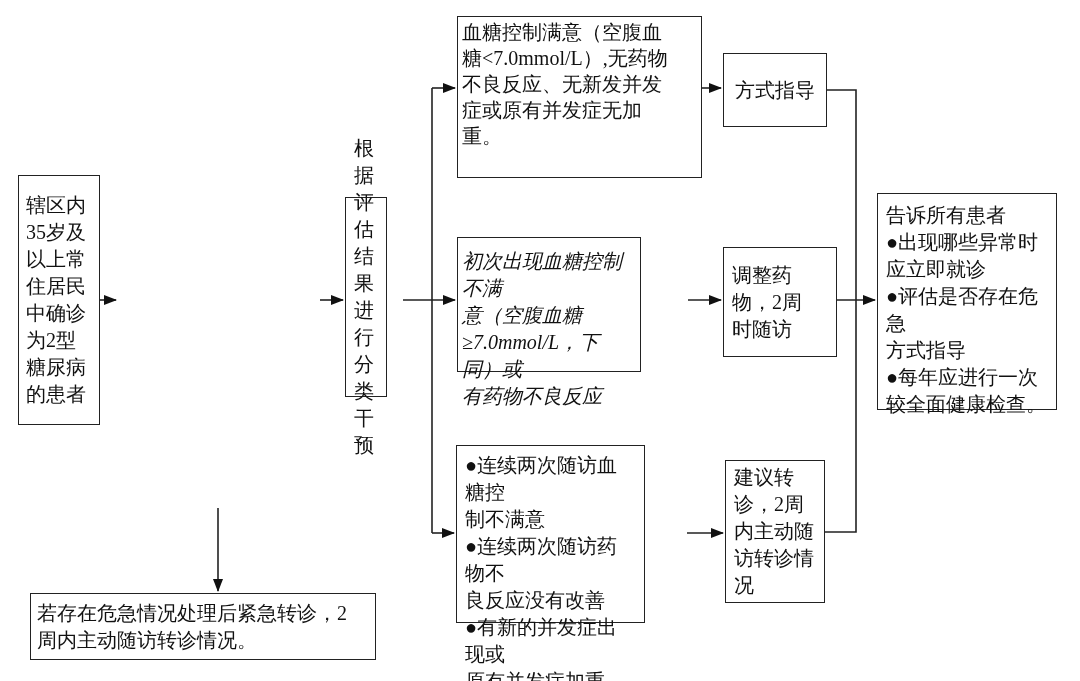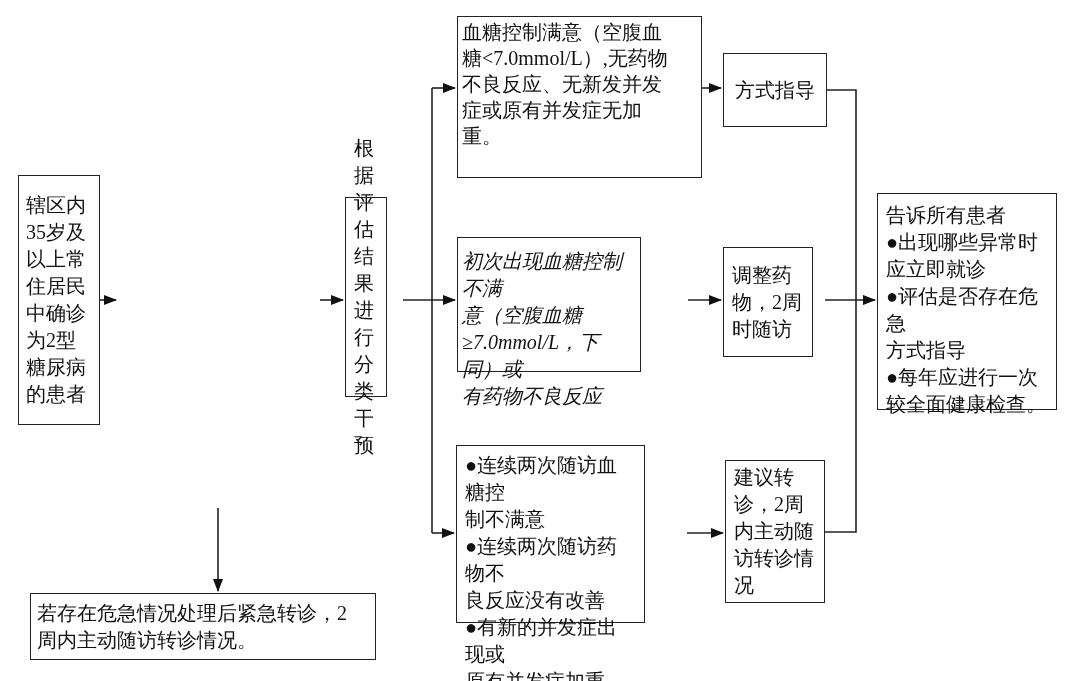--- a/index.html
+++ b/index.html
@@ -27,21 +27,21 @@
   .box span{display:block;}
   .top{align-items:flex-start;}
   .hcenter{justify-content:center;}
   
   #b-patients      {left:18px;  top:175px; width:82px;  height:250px; padding:0 7px;}
   #b-assessment    {left:118px; top:85px;  width:202px; height:423px; padding:5px 8px;}
   #b-classify      {left:345px; top:197px; width:42px;  height:200px; padding:0 8px;}
   #b-satisfactory  {left:457px; top:16px;  width:245px; height:162px; padding:2px 4px; line-height:26px;}
   #b-followup      {left:723px; top:53px;  width:104px; height:74px;}
   #b-unsatisfactory{left:457px; top:237px; width:184px; height:135px; padding:10px 4px;font-style:italic;}
-  #b-adjust        {left:723px; top:247px; width:90px; height:110px; padding:0 8px;}
+  #b-adjust        {left:723px; top:247px; width:114px; height:110px; padding:0 8px;}
   #b-twice         {left:456px; top:445px; width:189px; height:178px; padding:6px 8px;}
   #b-referral      {left:725px; top:460px; width:100px; height:143px; padding:0 8px;}
   #b-tellall       {left:877px; top:193px; width:180px; height:217px; padding:8px 8px;}
   #b-emergency     {left:30px;  top:593px; width:346px; height:67px;  padding:0 6px;}
 </style>
 </head>
 <body>
 
 <div class="canvas">
 

